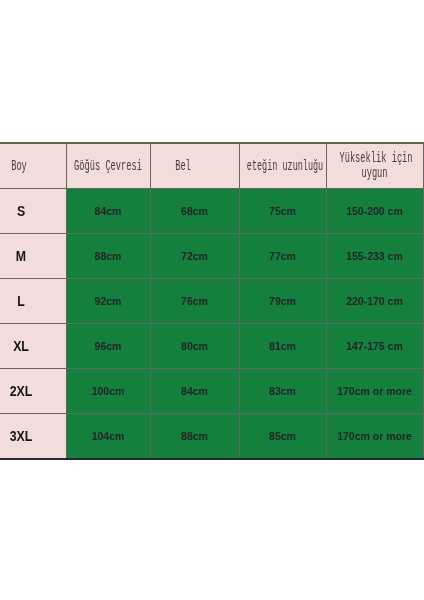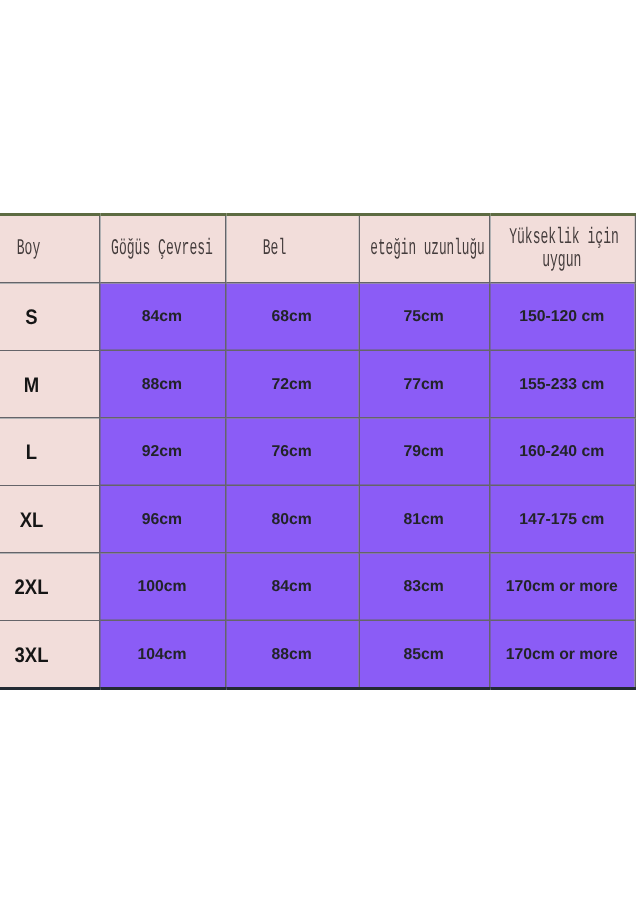--- a/index.html
+++ b/index.html
@@ -8,21 +8,21 @@
   .chart td{border:1px solid #656469;border-width:0 1px 1px 0;padding:0;height:44px;vertical-align:middle;text-align:center;}
   .chart tr.hdr td{background:#f2ddda;border-top:2px solid #5d6b42;color:#443c3c;position:relative;}
   .chart tr.hdr td .ht{position:absolute;left:50%;top:50%;transform:translate(-50%,-50%) scaleX(0.58);white-space:pre;font-family:"Liberation Mono",monospace;font-size:15px;line-height:15px;text-align:center;}
   .chart tr.hdr td.belcell .ht{margin-left:-12px;}
   .chart tr.hdr td.skcell .ht{transform:translate(-50%,-50%) scaleX(0.565);margin-left:2px;}
   .chart tr.hdr td.hcell .ht{margin-left:1.3px;}
   .chart tr.hdr td.boycell .ht{margin-left:-0.6px;}
   .chart tr.hdr td .hl2{position:relative;left:-2.6px;}
   .chart td.sz{background:#f2ddda;position:relative;}
   .chart td.sz .st{position:absolute;left:50%;top:50%;transform:translate(-50%,-50%) scaleX(0.88);margin-left:1.2px;white-space:pre;font-family:"Liberation Sans",sans-serif;font-weight:bold;font-size:14px;line-height:14px;color:#151515;}
-  .chart td.val{background:#8b5cf6;font-family:"Liberation Sans",sans-serif;font-weight:bold;font-size:10.5px;color:#222428;}
+  .chart td.val{background:#15803d;font-family:"Liberation Sans",sans-serif;font-weight:bold;font-size:10.5px;color:#222428;}
   .chart tr:last-child td{border-bottom:2px solid #232a33;}
   .c1{width:92px}.c2{width:84px}.c3{width:89px}.c4{width:87px}.c5{width:97px}
 </style>
 </head>
 <body>
 
 <div class="page">
   <table class="chart">
     <colgroup>
         <col class="c1">
@@ -49,39 +49,39 @@
             <span class="ht ht2"><span class="hl1">Yükseklik için</span><br><span class="hl2">uygun</span></span>
           </td>
     </tr>
     <tr>
       <td class="sz">
             <span class="st">S</span>
           </td>
       <td class="val">84cm</td>
       <td class="val">68cm</td>
       <td class="val">75cm</td>
-      <td class="val">150-120 cm</td>
+      <td class="val">150-200 cm</td>
     </tr>
     <tr>
       <td class="sz">
             <span class="st">M</span>
           </td>
       <td class="val">88cm</td>
       <td class="val">72cm</td>
       <td class="val">77cm</td>
       <td class="val">155-233 cm</td>
     </tr>
     <tr>
       <td class="sz">
             <span class="st">L</span>
           </td>
       <td class="val">92cm</td>
       <td class="val">76cm</td>
       <td class="val">79cm</td>
-      <td class="val">160-240 cm</td>
+      <td class="val">220-170 cm</td>
     </tr>
     <tr>
       <td class="sz">
             <span class="st">XL</span>
           </td>
       <td class="val">96cm</td>
       <td class="val">80cm</td>
       <td class="val">81cm</td>
       <td class="val">147-175 cm</td>
     </tr>

